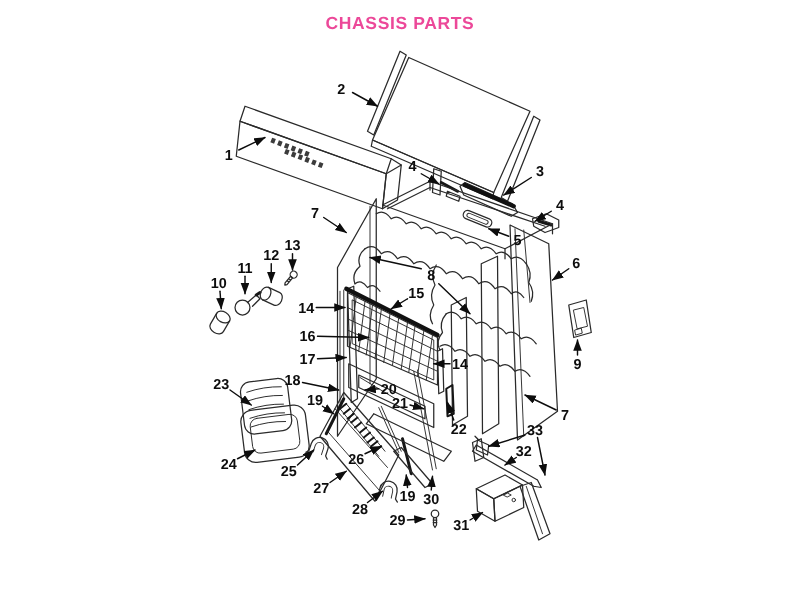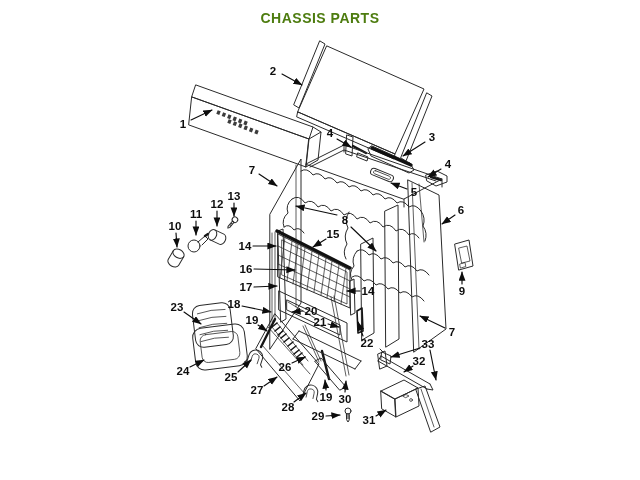--- a/index.html
+++ b/index.html
@@ -1,19 +1,19 @@
 <!DOCTYPE html>
 <html><head>
 <meta charset="utf-8">
 <style>
   html,body{margin:0;padding:0;background:#fff;}
   .stage{position:relative;width:640px;height:480px;background:#fff;overflow:hidden;
          font-family:"Liberation Sans",sans-serif;}
   .title{position:absolute;top:10px;left:0;width:100%;text-align:center;
-         font-weight:bold;font-size:14px;letter-spacing:.5px;color:#4d7c0f;}
+         font-weight:bold;font-size:14px;letter-spacing:.5px;color:#ec4899;}
   svg{position:absolute;left:0;top:0;}
   path,rect,ellipse,circle,line,polyline{fill:none;stroke:#2a2a2a;stroke-width:1;
          stroke-linejoin:round;stroke-linecap:round;}
   .thin{stroke-width:.75;}
   .thick{stroke-width:3.4;stroke:#111;}
   .th2{stroke-width:2.4;stroke:#161616;}
   .th16{stroke-width:1.6;stroke:#161616;}
   .btns{stroke:#3c3c3c;stroke-width:4;stroke-dasharray:3.2 2.6;stroke-linecap:butt;}
   .leader{stroke:#0d0d0d;stroke-width:1.15;}
   text.callout{fill:#0d0d0d;stroke:none;font:bold 11.5px "Liberation Sans",sans-serif;

